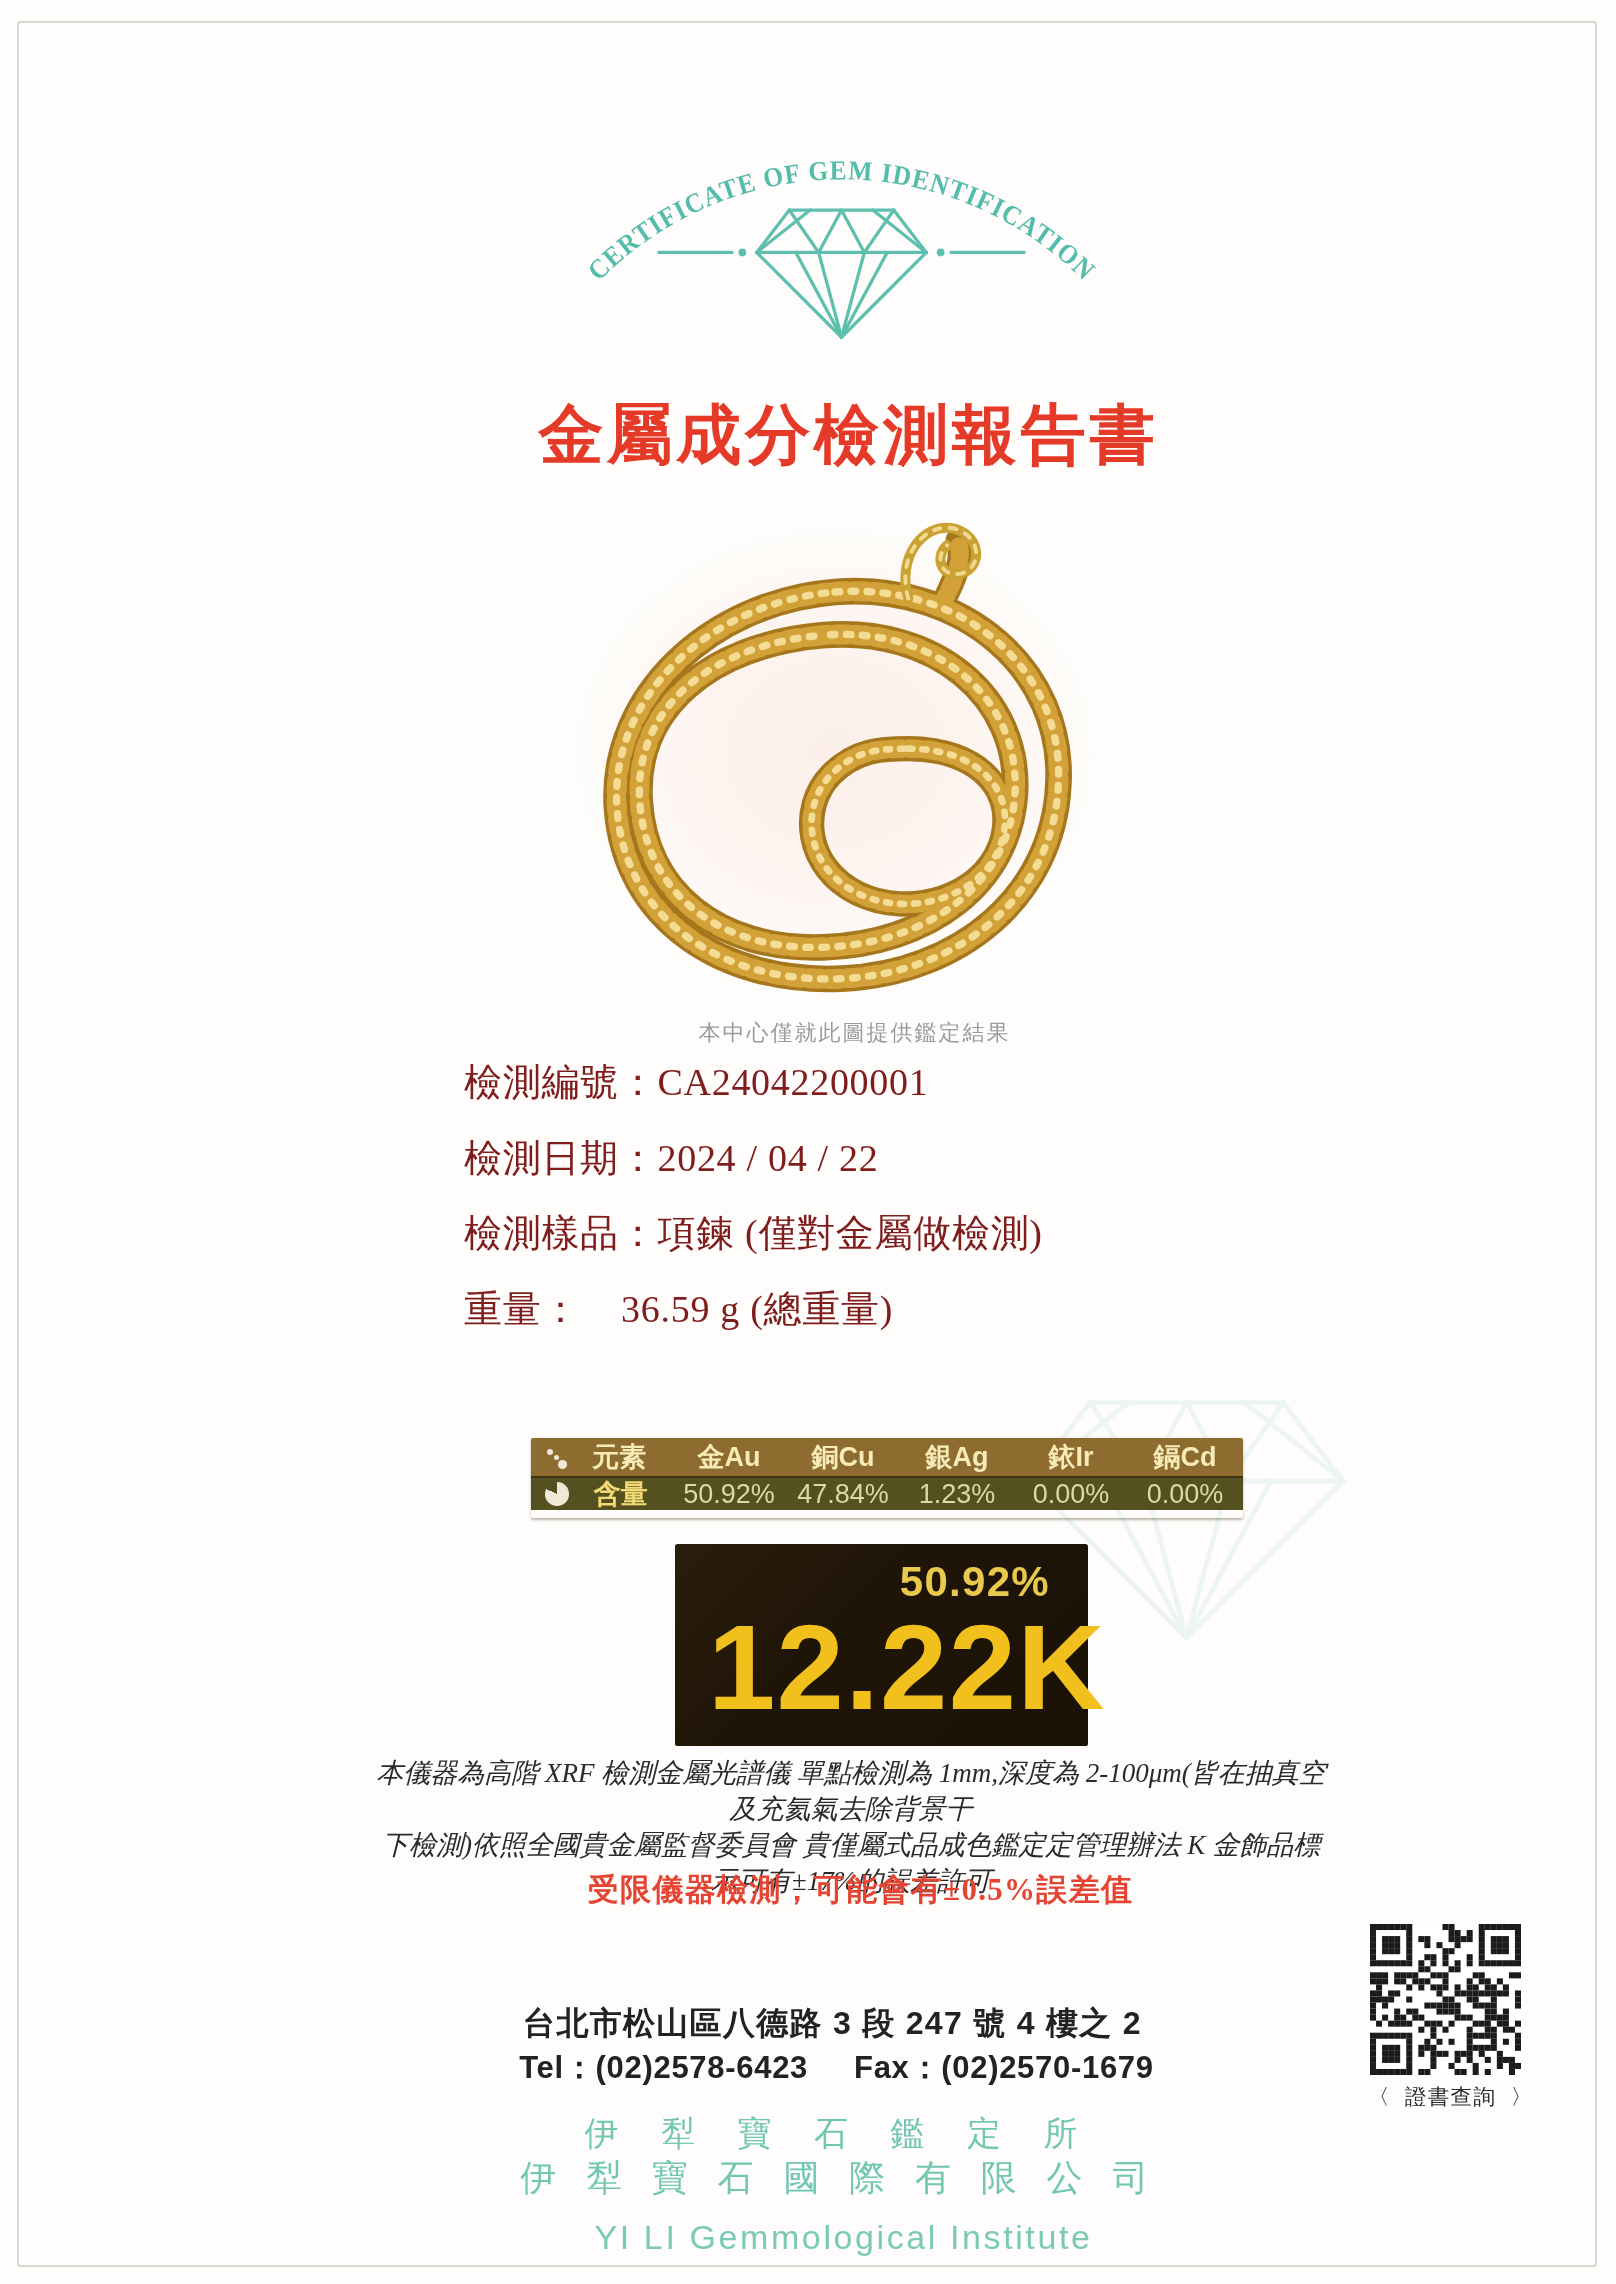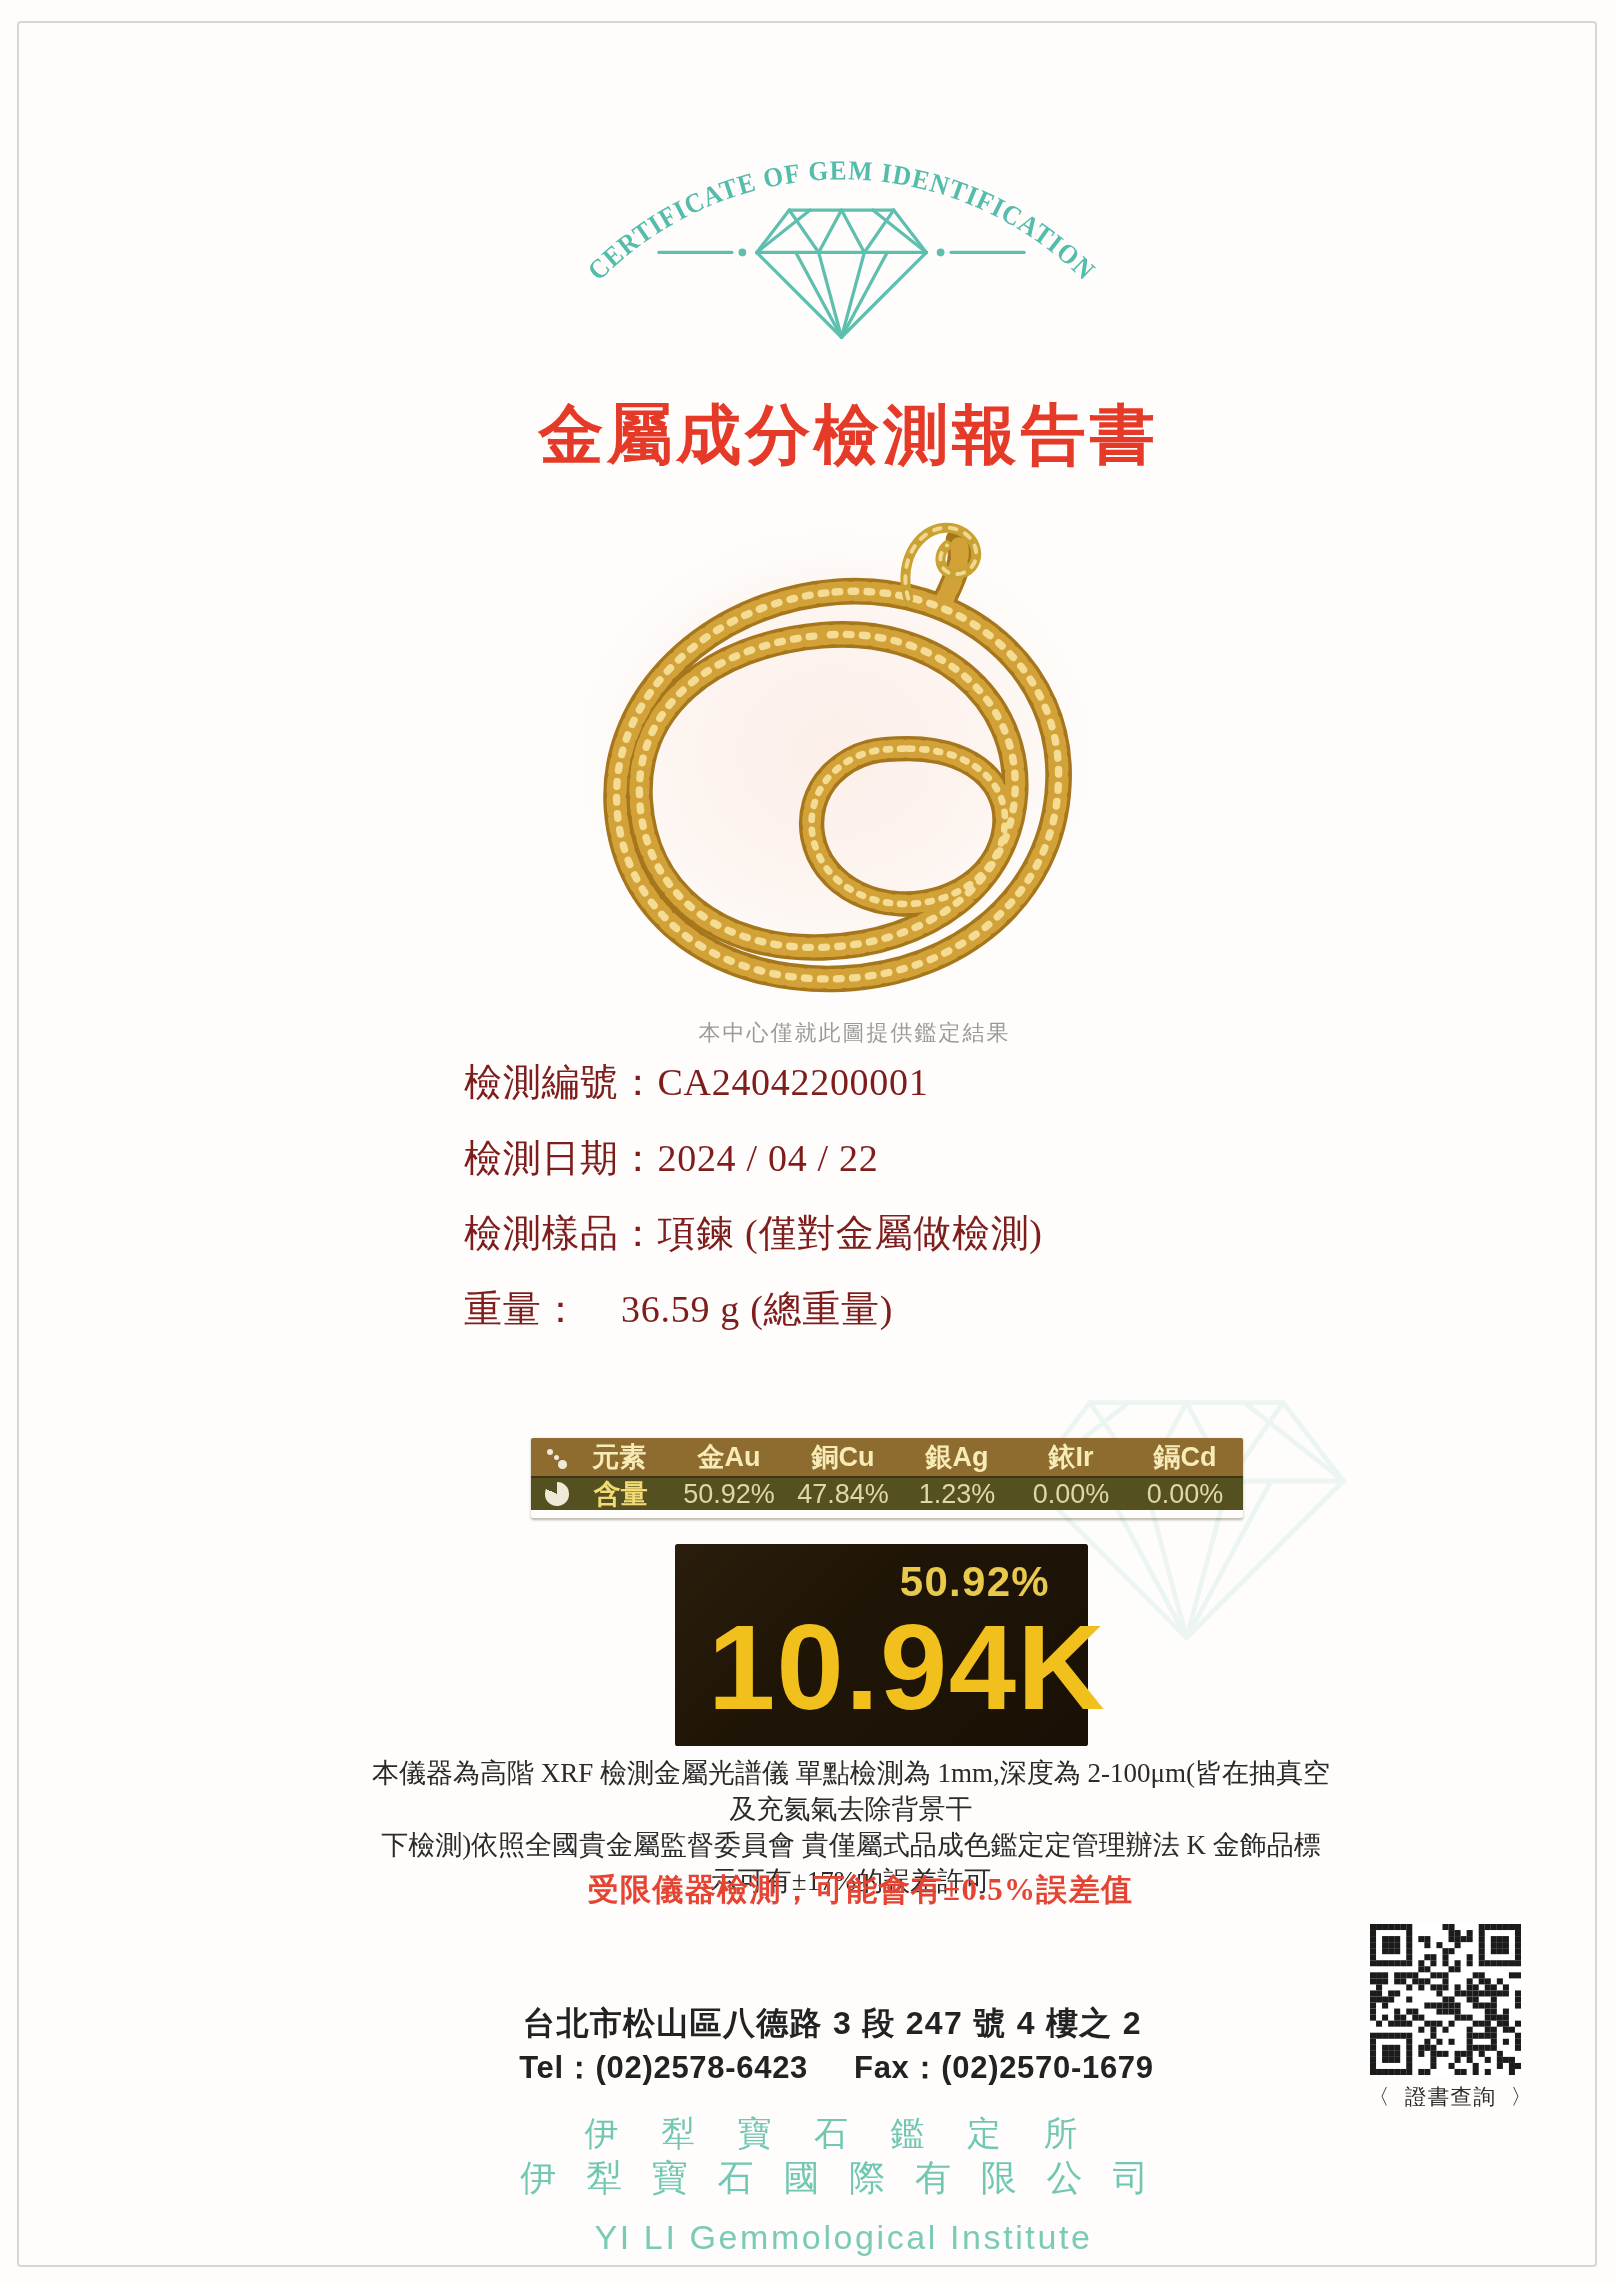--- a/index.html
+++ b/index.html
@@ -57,21 +57,21 @@
   .result-box{
     position:absolute;left:675px;top:1544px;width:413px;height:202px;
     background:linear-gradient(135deg,#2a1d0c 0%,#1f1507 40%,#1a1106 100%);
     border-radius:2.6px;font-family:"Liberation Sans","DejaVu Sans",sans-serif;
   }
   .result-percent{position:absolute;right:38px;top:14.3px;font-size:42px;font-weight:bold;color:#e9c94c;letter-spacing:1.3px;}
   .result-karat{position:absolute;left:33px;bottom:18px;font-size:121px;font-weight:bold;color:#f2c01d;line-height:1;letter-spacing:1.3px;}
   
   .disclaimer{
     position:absolute;left:372px;top:1756px;width:958px;text-align:center;
-    font-size:27px;line-height:1.33;color:#2a2a2a;letter-spacing:0px;
+    font-size:27px;line-height:1.33;color:#2a2a2a;letter-spacing:0px;font-style:italic;
   }
   .warning{
     position:absolute;left:0;top:1869px;width:100%;text-align:center;transform:translateX(52px);
     font-size:31px;font-weight:600;color:#e54433;letter-spacing:1.3px;
   }
   
   .qr-block{position:absolute;left:1368px;top:1924px;width:155px;text-align:center;}
   .qr-code{width:151px;height:151px;margin:0 auto;background:#fff;}
   .qr-caption{margin-top:6.5px;font-size:21.5px;letter-spacing:1.3px;color:#2a2a2a;
     font-family:Liberation Mono, monospace;white-space:nowrap;}
@@ -221,21 +221,21 @@
       <div class="rcell">50.92%</div>
       <div class="rcell">47.84%</div>
       <div class="rcell">1.23%</div>
       <div class="rcell">0.00%</div>
       <div class="rcell">0.00%</div>
     </div>
   </div>
 
   <div class="result-box">
     <div class="result-percent">50.92%</div>
-    <div class="result-karat">10.94K</div>
+    <div class="result-karat">12.22K</div>
   </div>
 
   <div class="disclaimer">
     <div>本儀器為高階 XRF 檢測金屬光譜儀  單點檢測為 1mm,深度為 2-100μm(皆在抽真空及充氦氣去除背景干</div>
     <div>下檢測)依照全國貴金屬監督委員會 貴僅屬式品成色鑑定定管理辦法 K 金飾品標示可有±17%的誤差許可</div>
   </div>
 
   <div class="warning">受限儀器檢測，可能會有±0.5%誤差值</div>
 
   <div class="qr-block">

